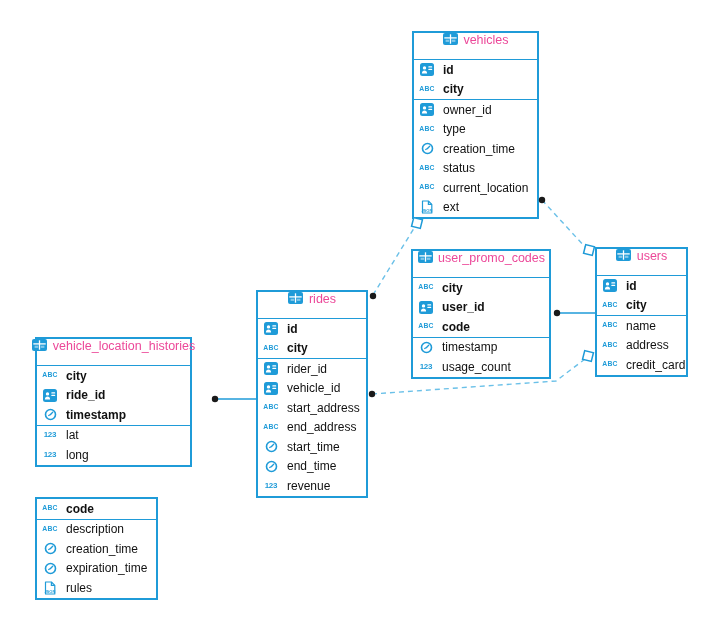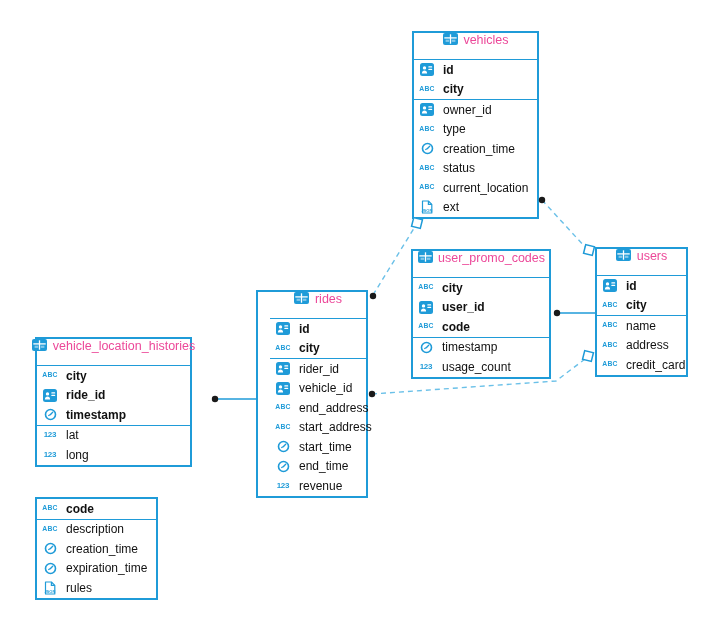--- a/index.html
+++ b/index.html
@@ -218,21 +218,21 @@
           <div class="row">
             <span class="ticon tix">ABC</span>
             <span class="fname">address</span>
           </div>
           <div class="row">
             <span class="ticon tix">ABC</span>
             <span class="fname">credit_card</span>
           </div>
         </div>
   </div>
-      <div class="tbl" style="left: 256px; top: 290px; width: 112px; padding-left: 12px;">
+      <div class="tbl" style="left: 256px; top: 290px; width: 112px;">
     <div class="tbl-header">
       <span class="ticon">
             <svg width="15" height="12" viewBox="0 0 15 12">
               <rect width="15" height="12" rx="2" fill="currentColor"></rect>
               <line x1="1.3" y1="4.9" x2="13.7" y2="4.9" stroke="#fff" stroke-width="1.3"></line>
               <line x1="7.5" y1="1.3" x2="7.5" y2="10.7" stroke="#fff" stroke-width="1.3"></line>
               <rect x="2.6" y="6.7" width="3.6" height="2.2" fill="#ffffff" opacity="0.45"></rect>
               <rect x="8.8" y="6.7" width="3.6" height="2.2" fill="#ffffff" opacity="0.45"></rect>
             </svg>
           </span>
@@ -276,25 +276,25 @@
                 <circle cx="4.5" cy="4.9" r="1.7" fill="#fff"></circle>
                 <path d="M1.9 10.4 C1.9 8.6 3.1 7.6 4.5 7.6 C5.9 7.6 7.1 8.6 7.1 10.4 Z" fill="#fff"></path>
                 <rect x="8.3" y="3.3" width="3.9" height="1.3" rx="0.4" fill="#fff"></rect>
                 <rect x="8.3" y="5.8" width="3.9" height="1.3" rx="0.4" fill="#fff"></rect>
               </svg>
             </span>
             <span class="fname">vehicle_id</span>
           </div>
           <div class="row">
             <span class="ticon tix">ABC</span>
+            <span class="fname">start_address</span>
+          </div>
+          <div class="row">
+            <span class="ticon tix">ABC</span>
             <span class="fname">end_address</span>
-          </div>
-          <div class="row">
-            <span class="ticon tix">ABC</span>
-            <span class="fname">start_address</span>
           </div>
           <div class="row">
             <span class="ticon">
               <svg width="13" height="13" viewBox="0 0 13 13">
                 <circle cx="6.5" cy="6.5" r="5" fill="none" stroke="currentColor" stroke-width="1.6"></circle>
                 <path d="M6.5 6.5 L8.7 4.2" stroke="currentColor" stroke-width="1.3" stroke-linecap="round"></path>
                 <path d="M6.5 6.5 L4.7 7.5" stroke="currentColor" stroke-width="1.3" stroke-linecap="round"></path>
               </svg>
             </span>
             <span class="fname">start_time</span>

